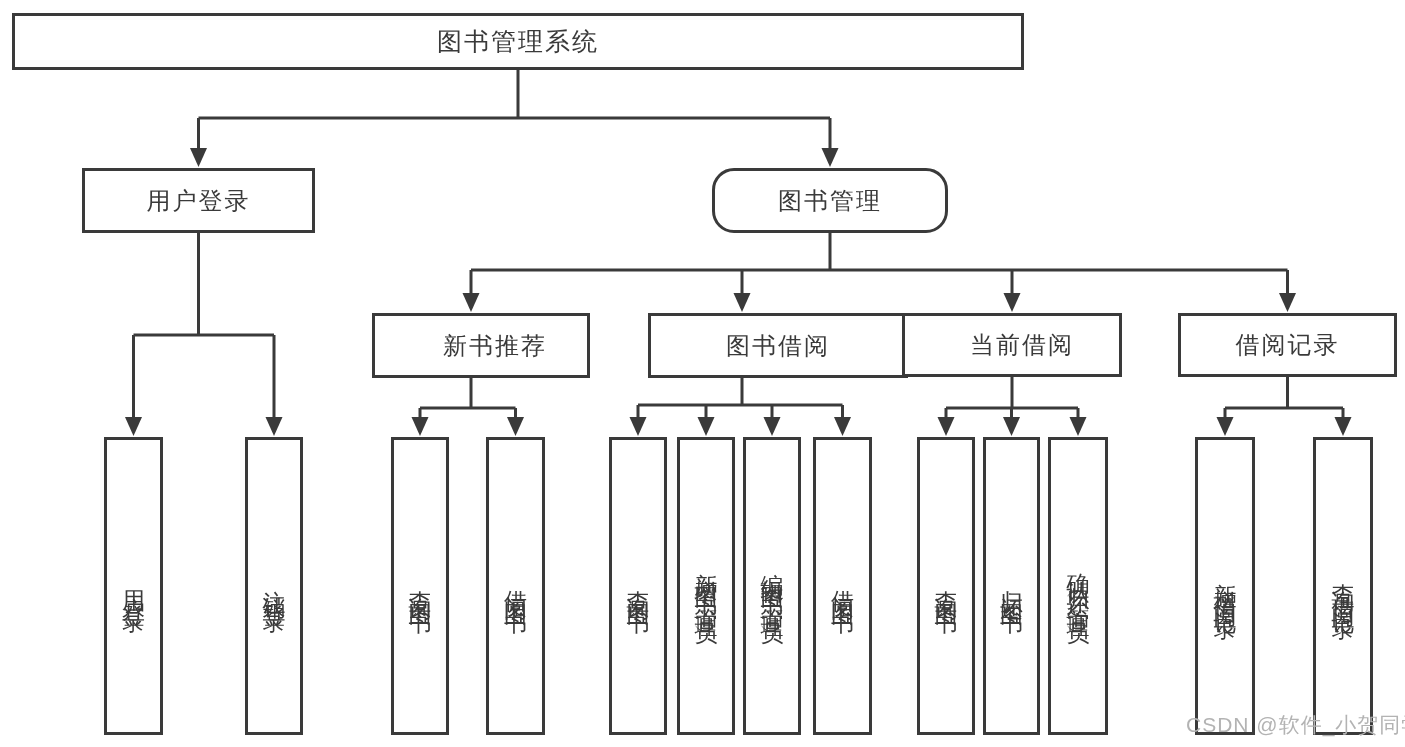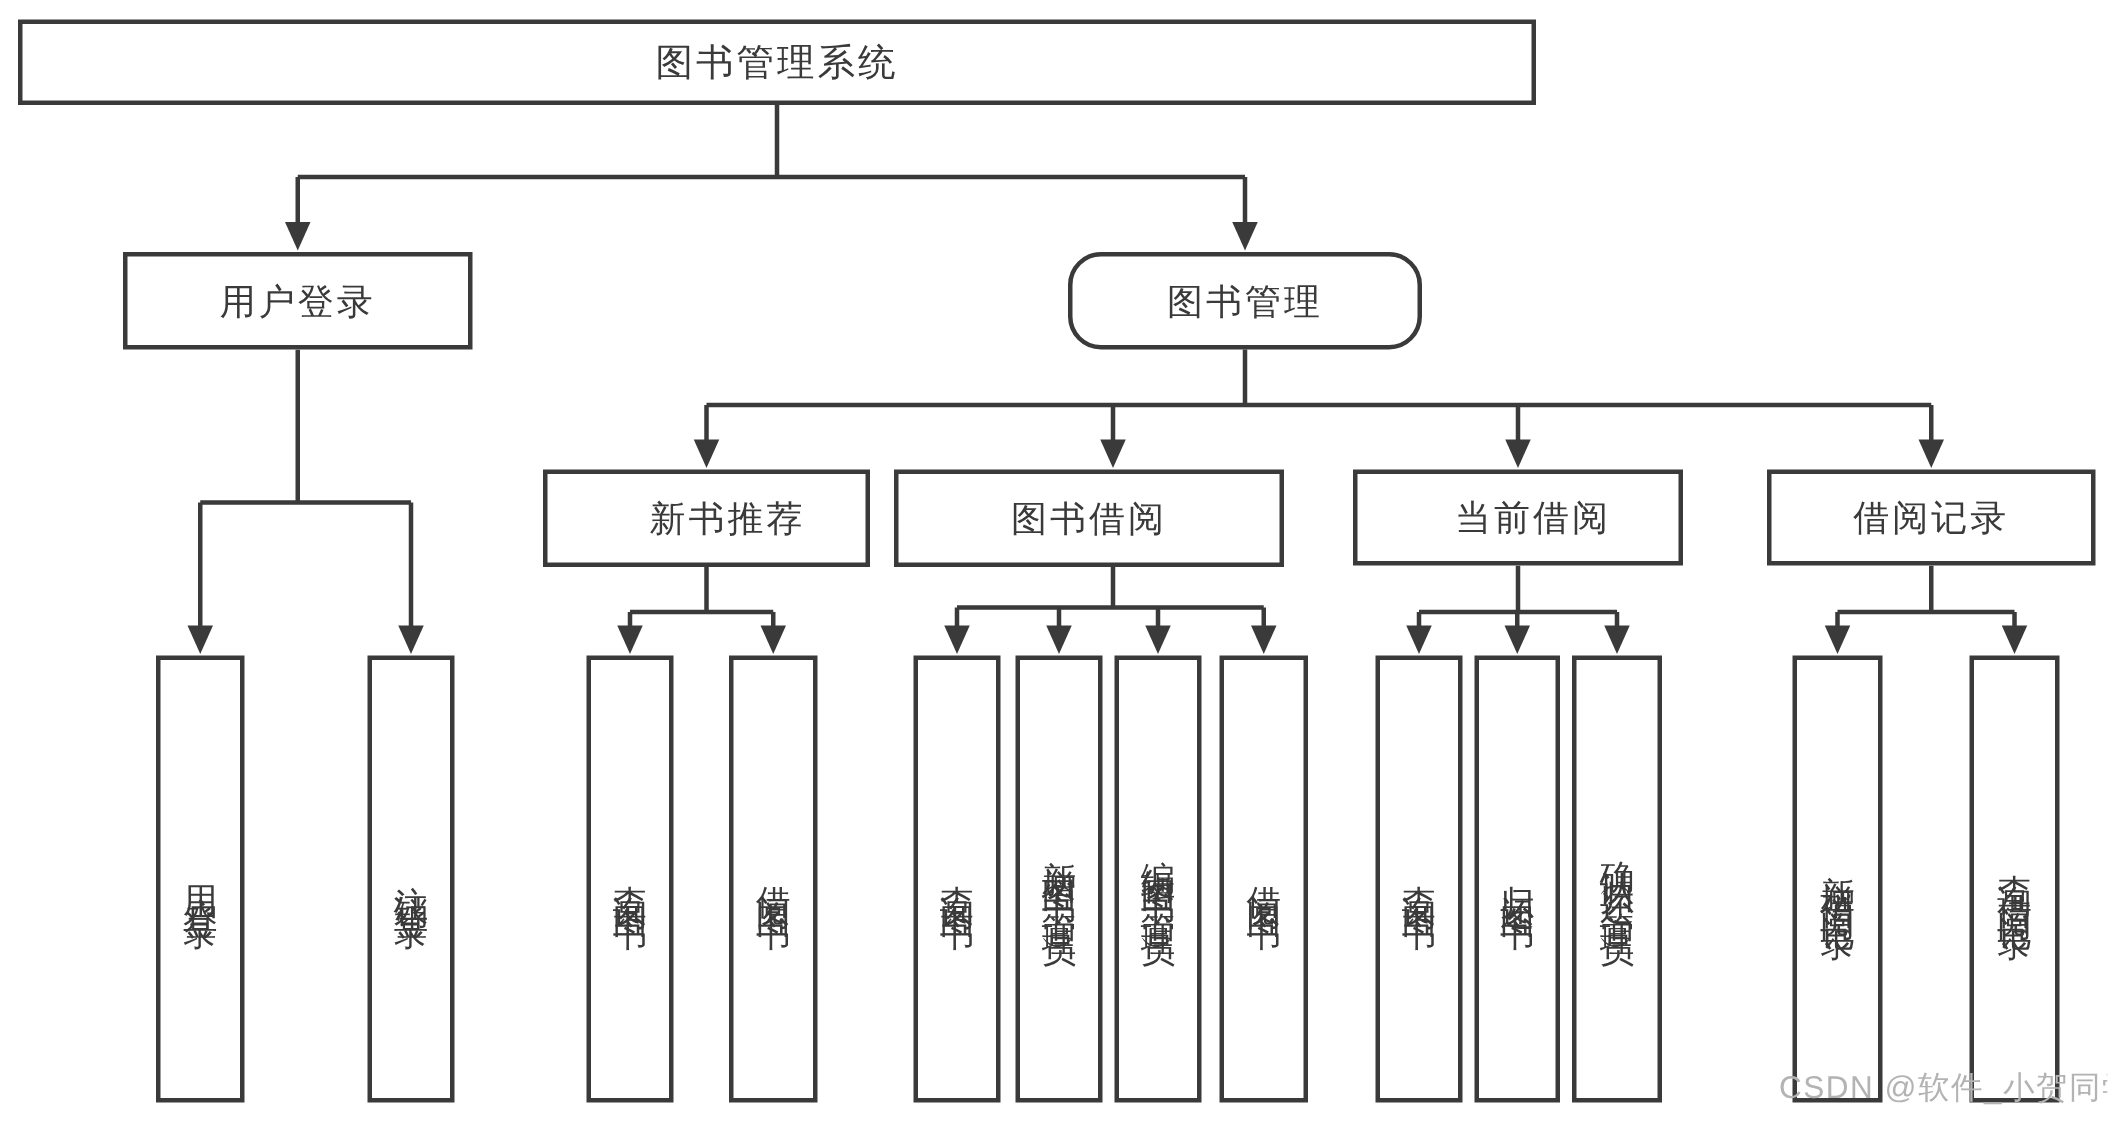--- a/index.html
+++ b/index.html
@@ -88,24 +88,24 @@
   <div id="nodes">
       <div class="node" style="left: 12px; top: 13px; width: 1012px; height: 57px; font-size: 25px;">
         <span>图书管理系统</span>
       </div>
       <div class="node" style="left: 82px; top: 168px; width: 233px; height: 65px;">
         <span>用户登录</span>
       </div>
       <div class="node" style="left: 712px; top: 168px; width: 236px; height: 65px; border-radius: 22px;">
         <span>图书管理</span>
       </div>
-      <div class="node" style="left: 362px; top: 313px; width: 218px; height: 65px; padding-left: 28px;">
+      <div class="node" style="left: 372px; top: 313px; width: 218px; height: 65px; padding-left: 28px;">
         <span>新书推荐</span>
       </div>
-      <div class="node" style="left: 596px; top: 313px; width: 260px; height: 65px;">
+      <div class="node" style="left: 648px; top: 313px; width: 260px; height: 65px;">
         <span>图书借阅</span>
       </div>
       <div class="node" style="left: 902px; top: 313px; width: 220px; height: 64px; padding-left: 20px;">
         <span>当前借阅</span>
       </div>
       <div class="node" style="left: 1178px; top: 313px; width: 219px; height: 64px;">
         <span>借阅记录</span>
       </div>
       <div class="node vertical" style="left: 104px; top: 437px; width: 59px; height: 298px;">
         <span>用户登录</span>

